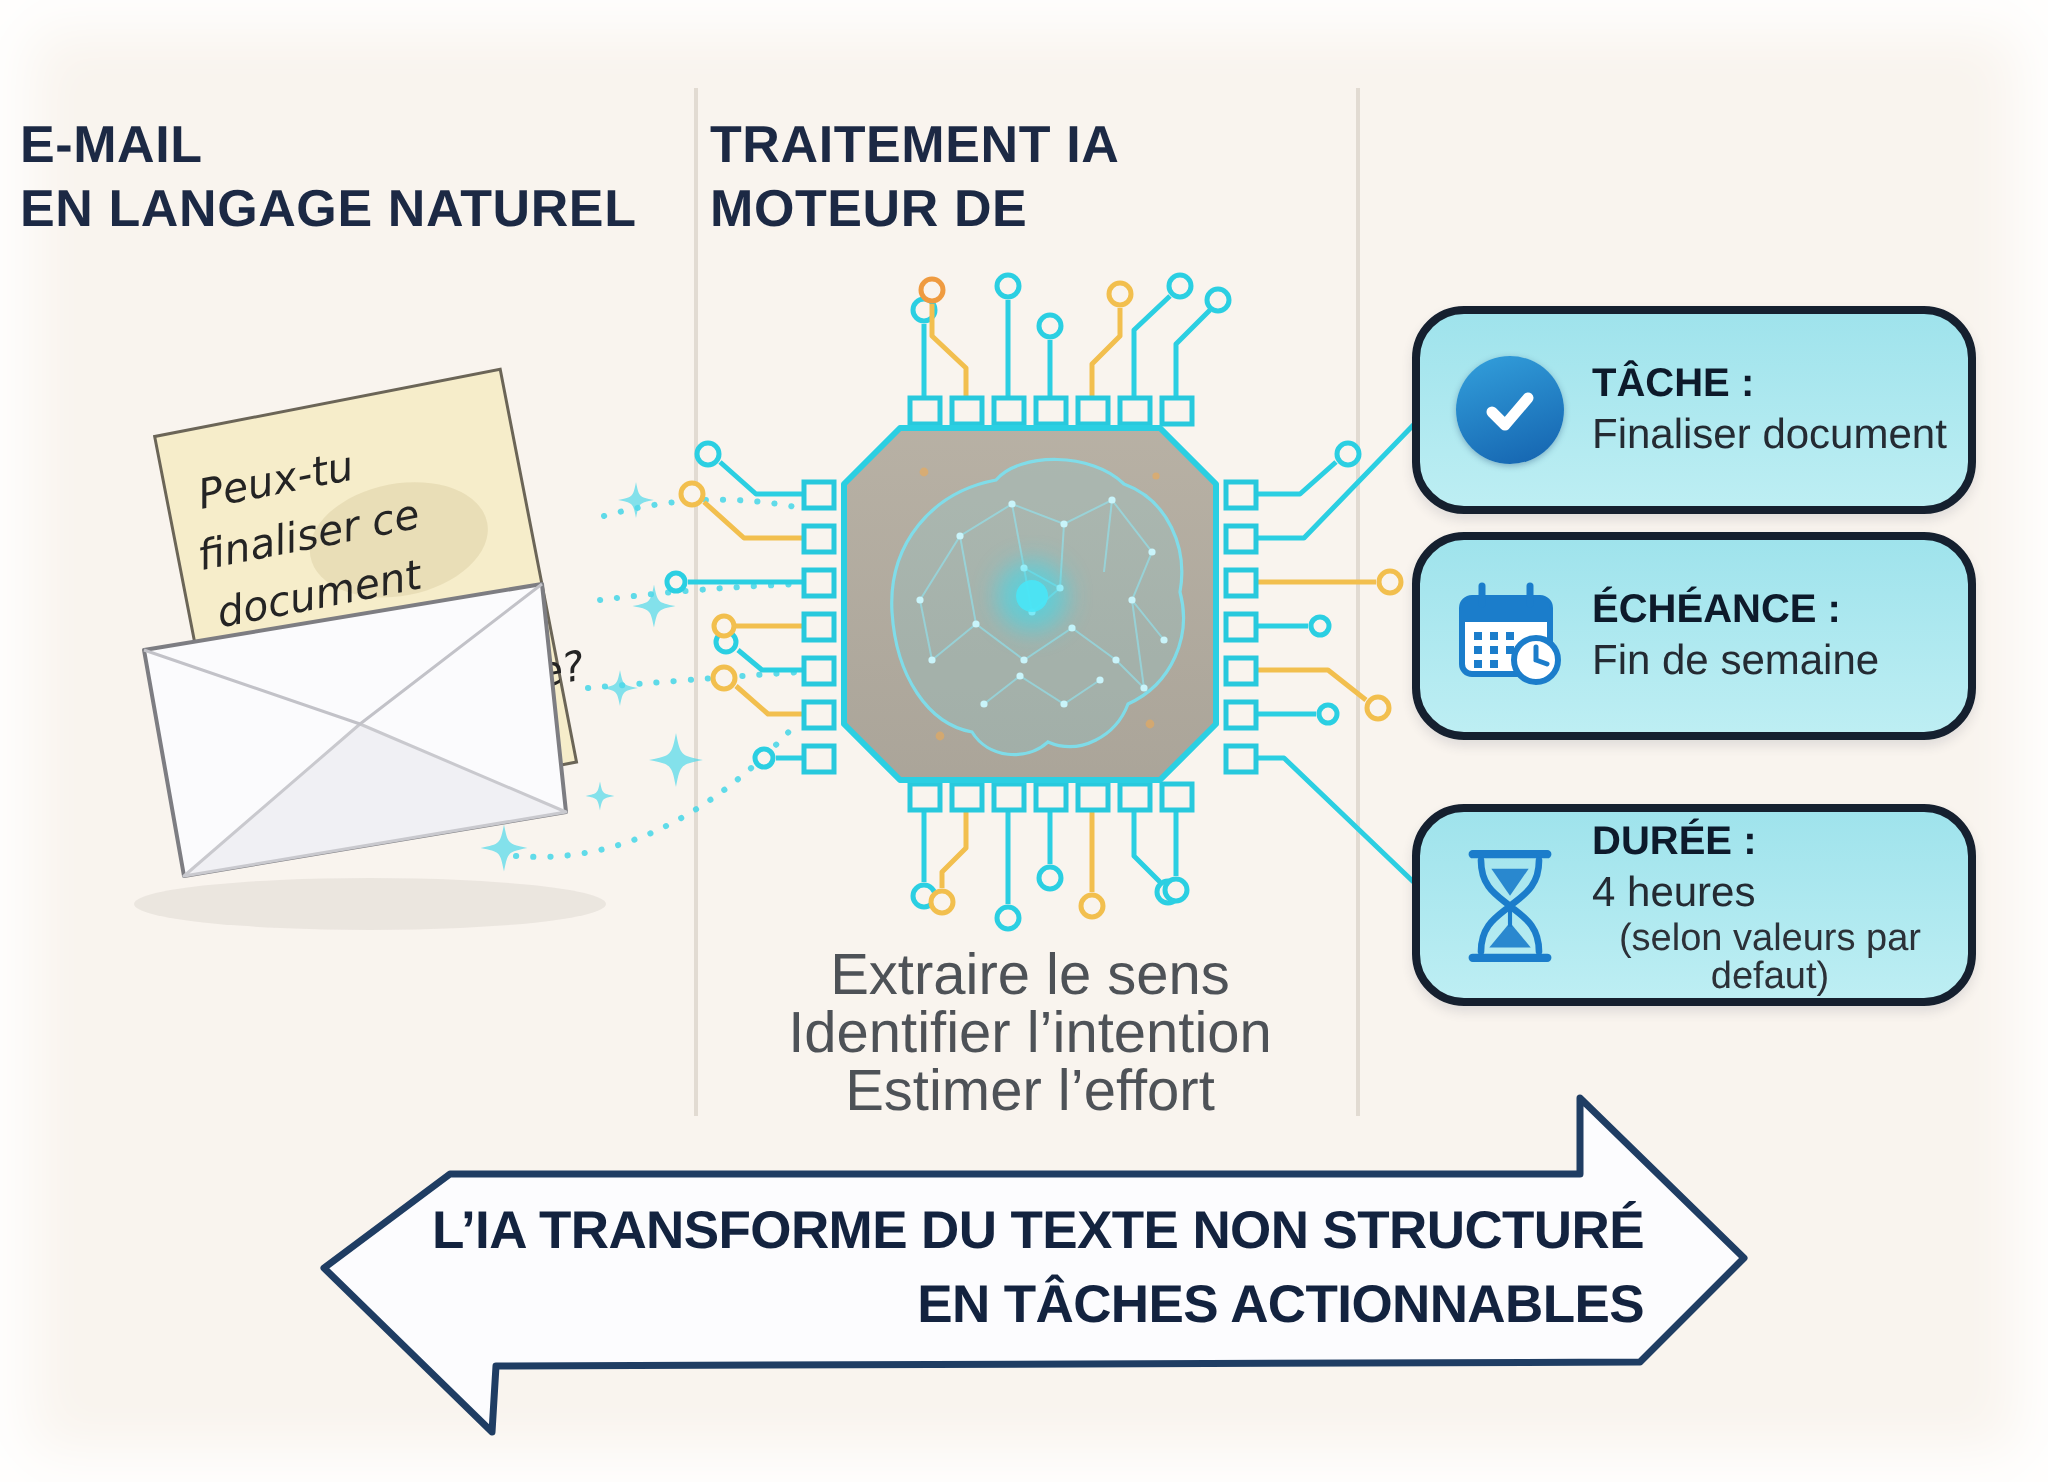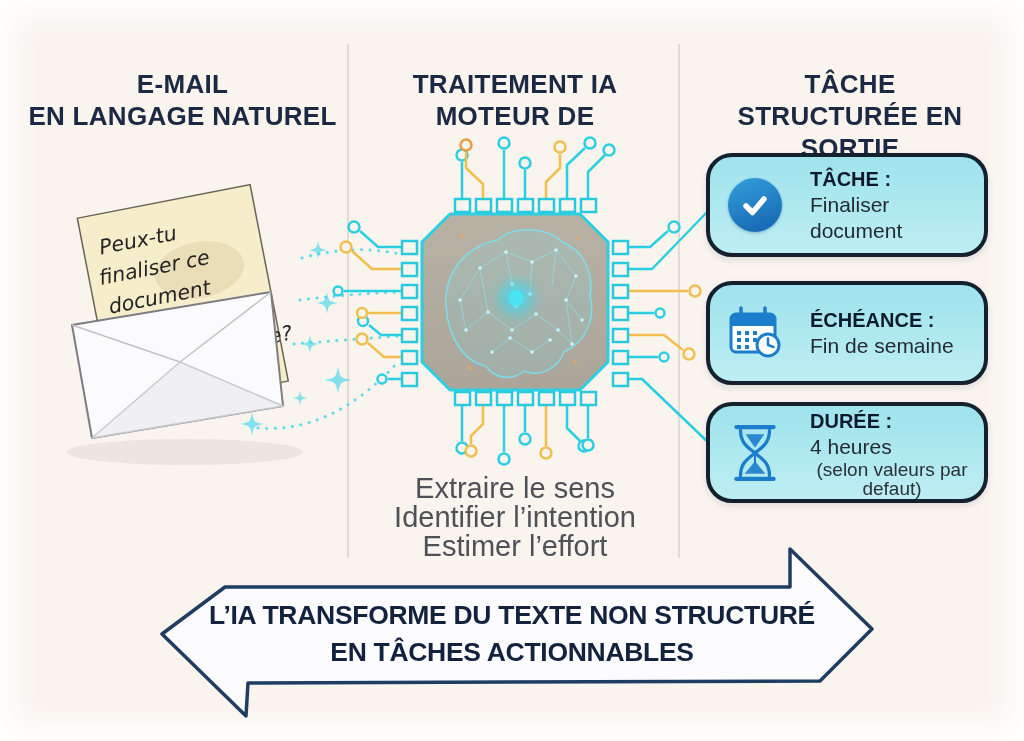--- a/index.html
+++ b/index.html
@@ -1,38 +1,38 @@
 <!DOCTYPE html>
 <html><head>
 <meta charset="utf-8">
 <style>
   html,body{margin:0;padding:0;background:#ffffff;font-family:"Liberation Sans",sans-serif;}
   .canvas{position:relative;width:1024px;height:741px;margin:0 auto;overflow:hidden;
           background:#f9f4ee;box-shadow:inset 0 0 28px 16px rgba(255,255,255,.92);}
   .divider{position:absolute;top:44px;height:514px;width:1.5px;background:rgba(190,180,165,.38);}
   .art{position:absolute;left:0;top:0;z-index:1;}
-  .col-title{position:absolute;top:68px;z-index:2;text-align:center;
+  .col-title{position:absolute;top:56px;z-index:2;
              font-size:26px;font-weight:700;line-height:32px;color:#1c2944;letter-spacing:.3px;}
   .engine-steps{position:absolute;left:355px;top:474px;width:320px;z-index:2;text-align:center;
                 font-size:29px;line-height:29px;color:#4e5257;}
   .card{position:absolute;left:706px;width:282px;z-index:2;box-sizing:border-box;
         background:linear-gradient(180deg,#9fe3ec 0%,#bdeef3 100%);
         border:4.5px solid #15202f;border-radius:26px;
-        display:flex;align-items:center;padding:10px 10px 10px 16px;gap:26px;
+        display:flex;align-items:center;padding:10px 10px 10px 16px;gap:12px;
         box-shadow:0 3px 6px rgba(40,50,70,.12);}
   .card .icon-box{flex:0 0 58px;display:flex;align-items:center;justify-content:center;}
   .card .txt{flex:1;min-width:0;}
   .card .label{font-size:20px;font-weight:700;color:#0d1a2b;line-height:26px;}
   .card .value{font-size:21px;color:#242b33;line-height:26px;}
   .card .note{font-size:19px;color:#2c3138;line-height:19px;text-align:center;}
   .check-circle{width:54px;height:54px;border-radius:50%;
                 background:linear-gradient(160deg,#33a0dc 0%,#1462ae 100%);
                 display:flex;align-items:center;justify-content:center;
                 box-shadow:0 1px 3px rgba(20,60,110,.35);}
-  .banner-text{position:absolute;left:202px;top:597px;width:620px;z-index:2;text-align:center;
+  .banner-text{position:absolute;left:202px;top:597px;width:620px;z-index:2;text-align:right;
                font-size:26.5px;font-weight:800;letter-spacing:-.3px;
                line-height:37px;color:#13233f;}
 </style>
 </head>
 <body>
 
 <div class="canvas">
 
   <div class="divider" style="left:347px"></div>
   <div class="divider" style="left:678px"></div>
@@ -250,24 +250,20 @@
   </svg>
 
   <div class="col-title" style="left:10px;width:345px">
     <div>E-MAIL</div>
     <div>EN LANGAGE NATUREL</div>
   </div>
   <div class="col-title" style="left:355px;width:320px">
     <div>TRAITEMENT IA</div>
     <div>MOTEUR DE</div>
   </div>
-  <div class="col-title" style="left:685px;width:330px">
-    <div>TÂCHE</div>
-    <div>STRUCTURÉE EN SORTIE</div>
-  </div>
 
   <div class="engine-steps">
     <div>Extraire le sens</div>
     <div>Identifier l’intention</div>
     <div>Estimer l’effort</div>
   </div>
 
   <div class="card" style="top:153px;height:104px">
     <div class="icon-box">
       <div class="check-circle">
@@ -275,21 +271,21 @@
           <path d="M8,18 L14.5,24.5 L26,11" fill="none" stroke="#ffffff" stroke-width="5.5" stroke-linecap="round" stroke-linejoin="round"></path>
         </svg>
       </div>
     </div>
     <div class="txt">
       <div class="label">TÂCHE :</div>
       <div class="value">Finaliser document</div>
     </div>
   </div>
 
-  <div class="card" style="top:281px;height:104px">
+  <div class="card" style="top:266px;height:104px">
     <div class="icon-box">
       <svg width="56" height="54" viewBox="0 0 56 54">
         <rect x="4" y="8" width="44" height="38" rx="5" fill="#ffffff" stroke="#1b7dcb" stroke-width="3"></rect>
         <path d="M4,13 a5,5 0 0 1 5,-5 h34 a5,5 0 0 1 5,5 v7 h-44 Z" fill="#1b7dcb"></path>
         <line x1="14" y1="2" x2="14" y2="11" stroke="#1b7dcb" stroke-width="3.5" stroke-linecap="round"></line>
         <line x1="38" y1="2" x2="38" y2="11" stroke="#1b7dcb" stroke-width="3.5" stroke-linecap="round"></line>
         <g fill="#1b7dcb">
           <rect x="10" y="25" width="4" height="4"></rect>
             <rect x="18" y="25" width="4" height="4"></rect>
           <rect x="26" y="25" width="4" height="4"></rect>

